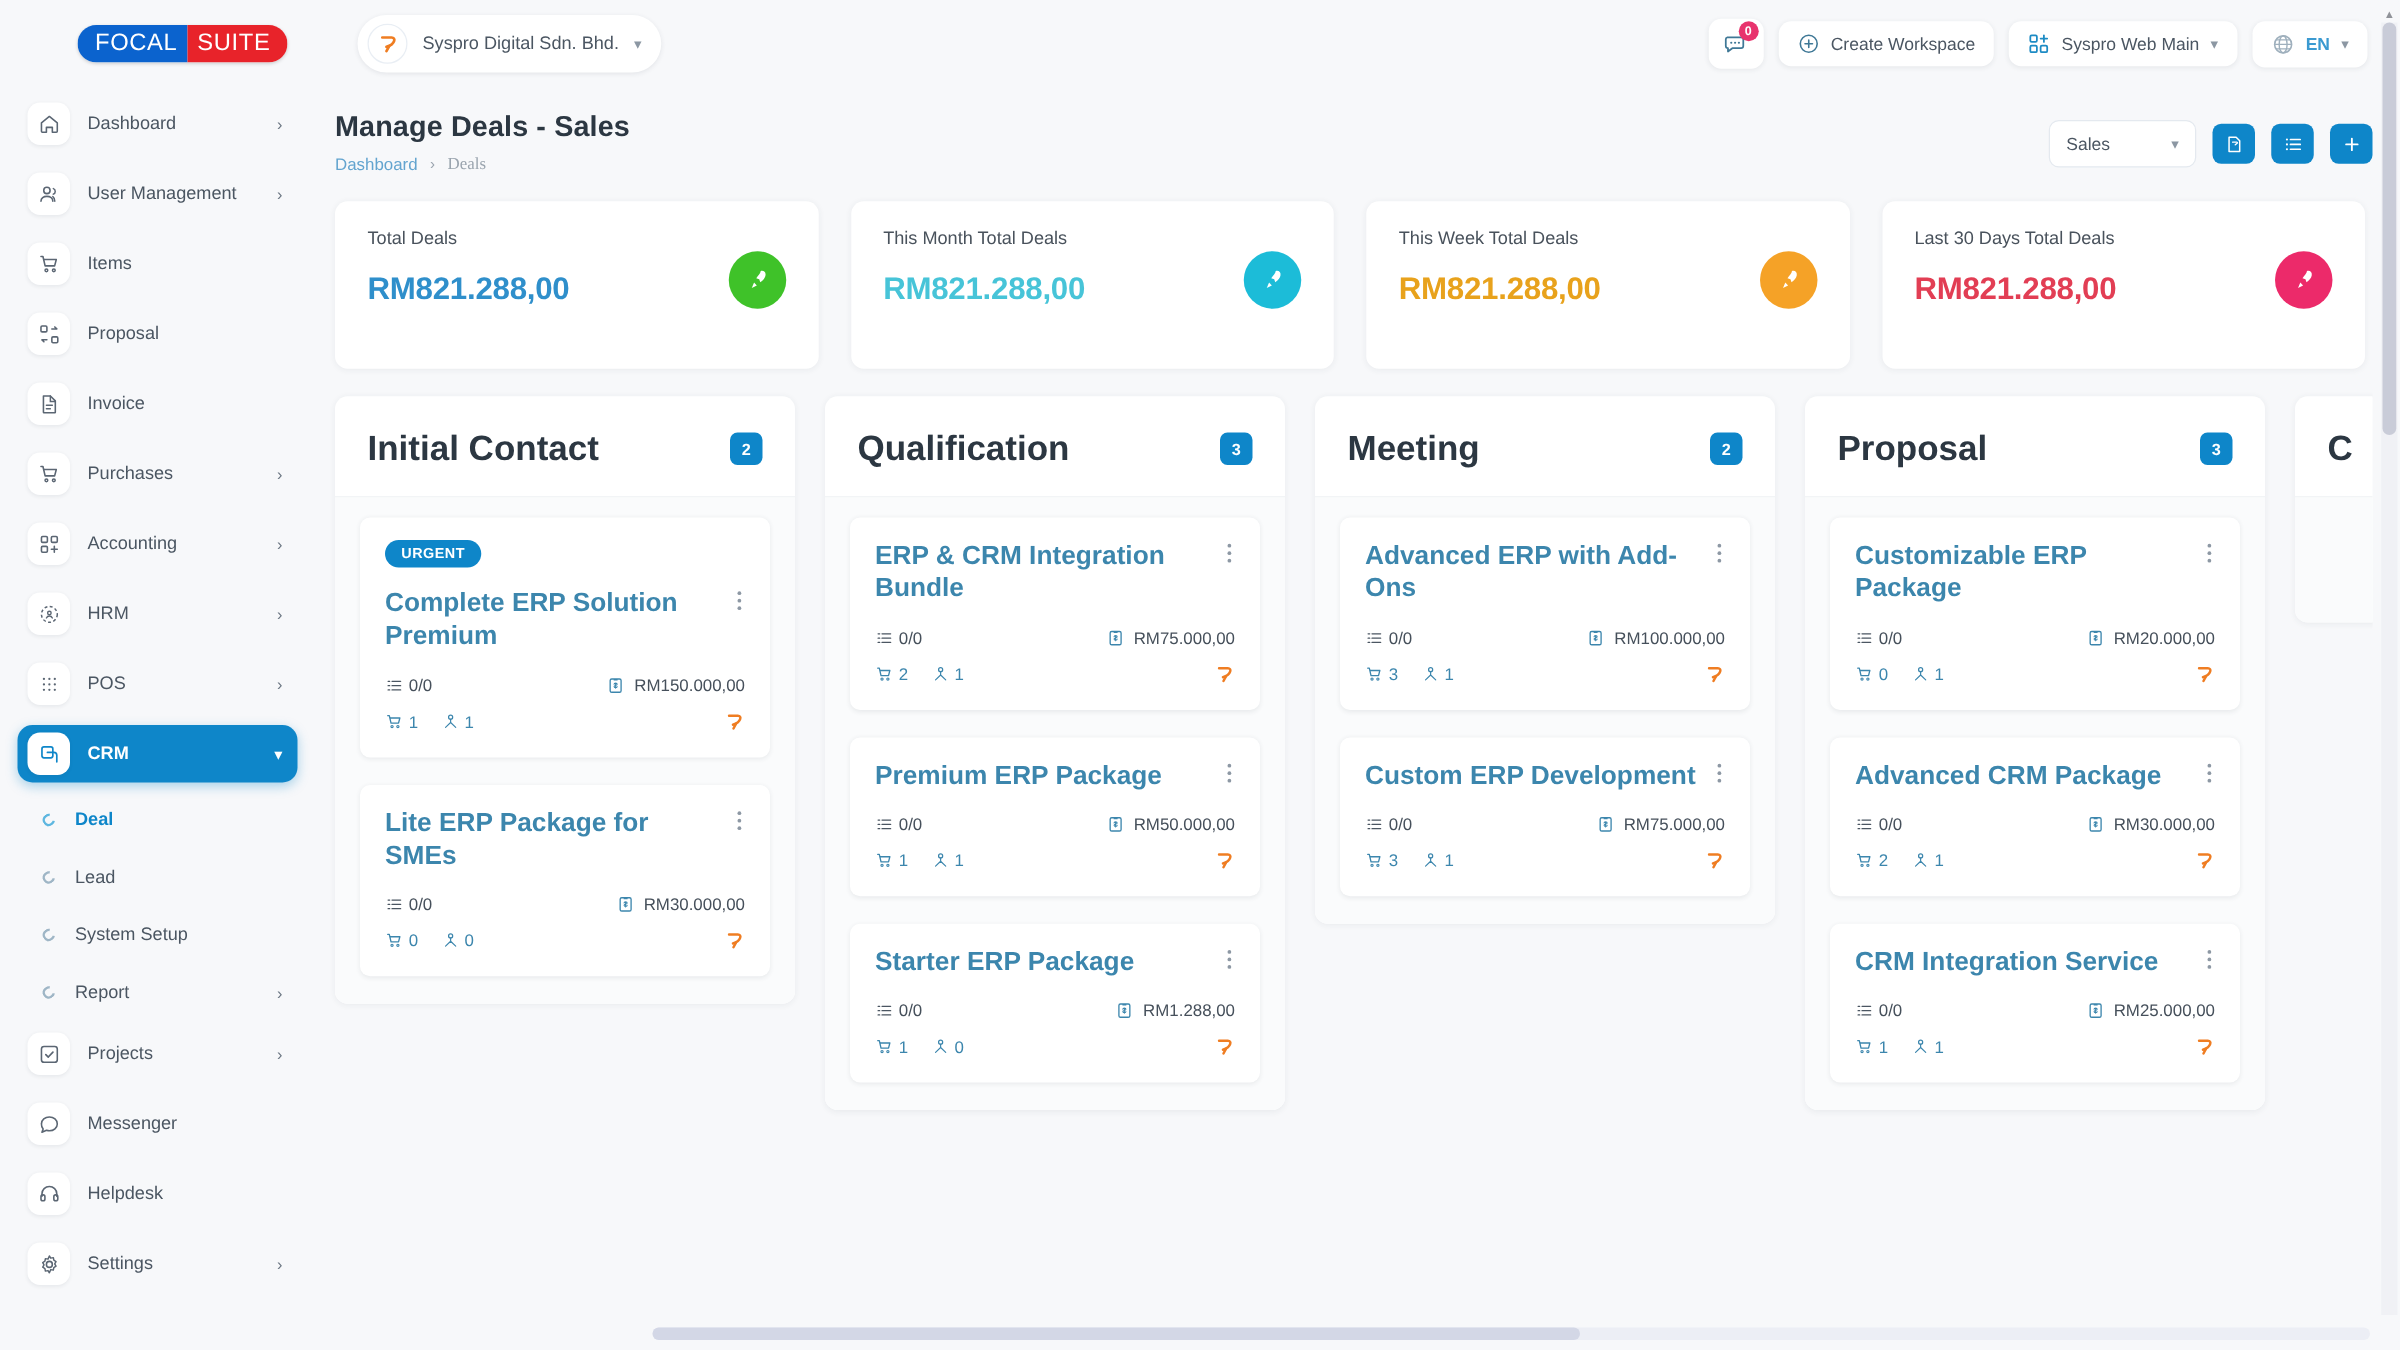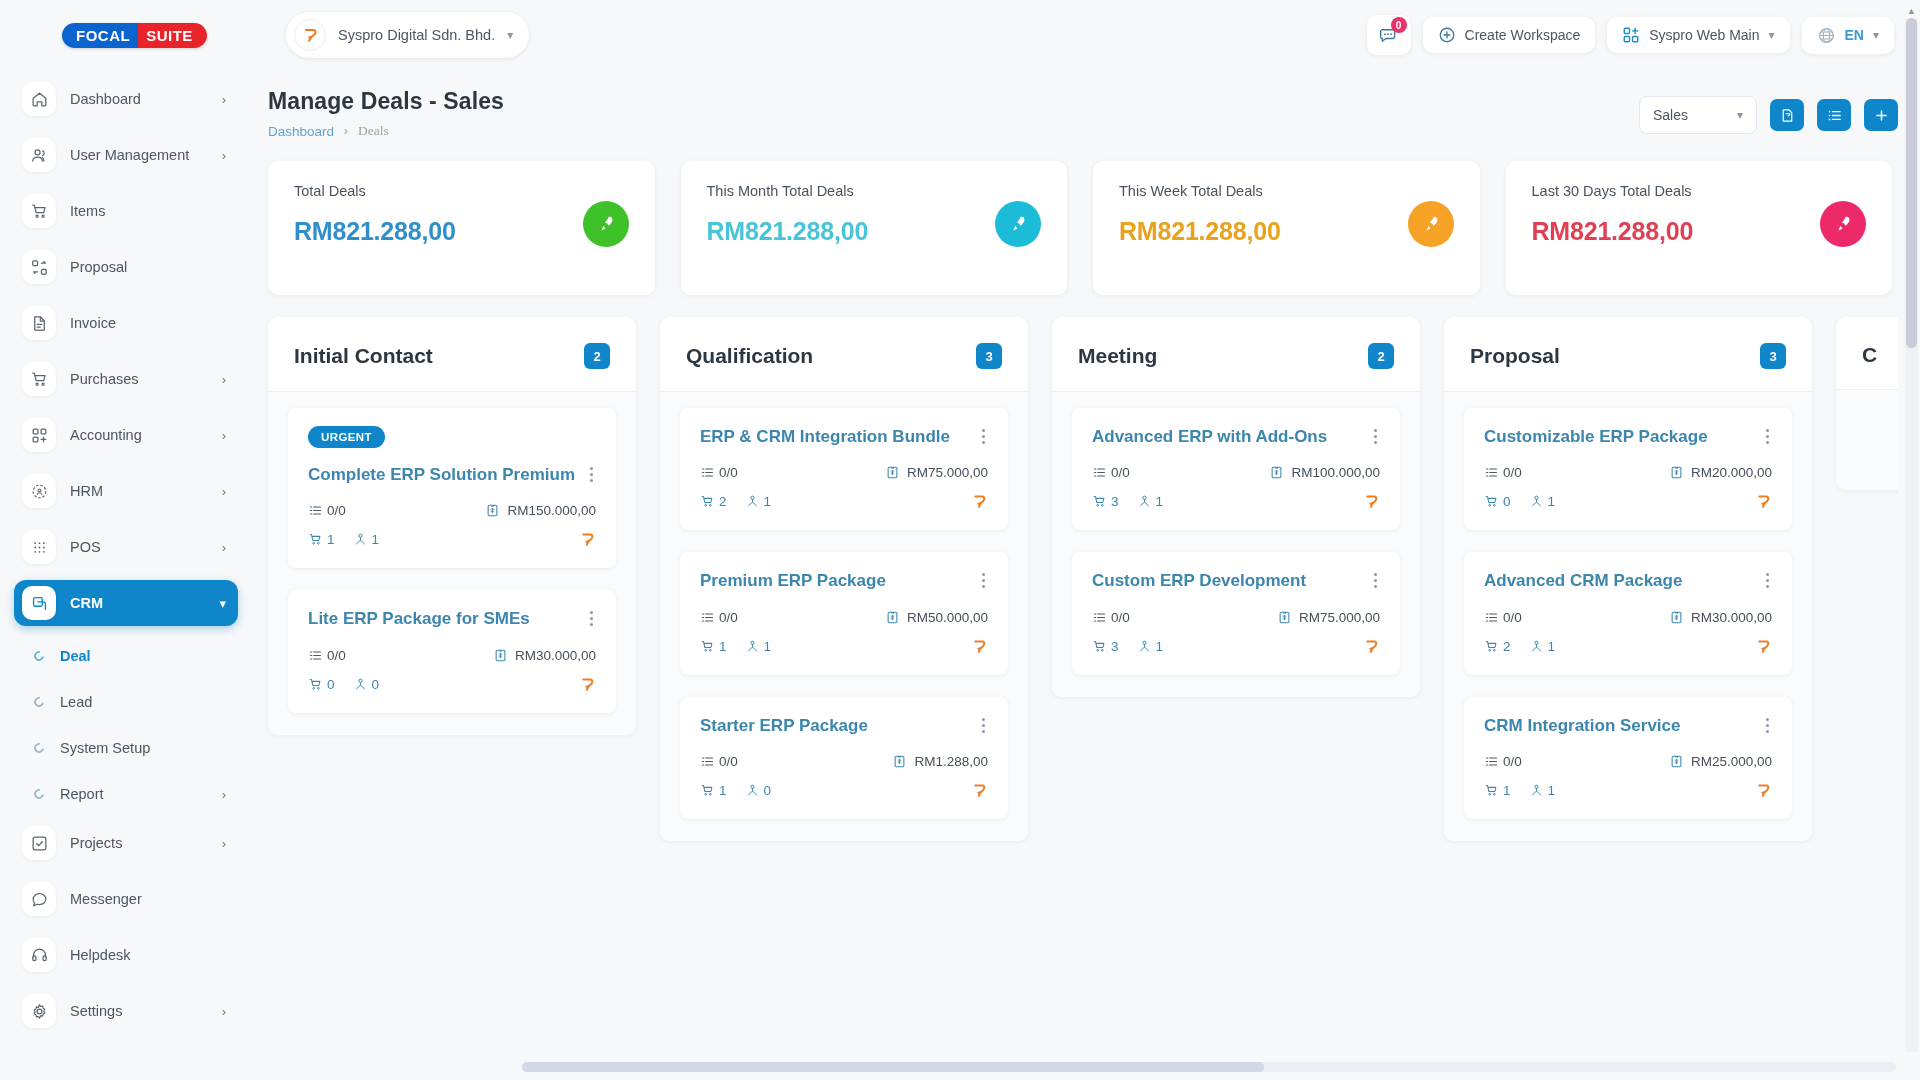--- a/index.html
+++ b/index.html
@@ -15,21 +15,21 @@
   
   .topbar {
     height: 70px; min-height: 70px;
     display: flex; align-items: center;
     background: #f7f8fa;
     padding: 0 26px 0 0;
   }
   .logo-wrap { width: 252px; min-width: 252px; display: flex; align-items: center; padding-left: 62px; }
   .logo {
     display: inline-flex; border-radius: 20px; overflow: hidden;
-    font-weight: 700; font-size: 15px; letter-spacing: .5px;
+    font-weight: 400; font-size: 19px; letter-spacing: .5px;
     box-shadow: 0 1px 3px rgba(0,0,0,.18);
   }
   .logo .l-a { background: #0b63ce; color: #fff; padding: 4px 8px 4px 14px; }
   .logo .l-b { background: #e8232a; color: #fff; padding: 4px 14px 4px 8px; }
 
   .org-pill {
     display: flex; align-items: center; gap: 12px;
     background: #fff; border-radius: 26px;
     padding: 7px 16px 7px 8px;
     box-shadow: 0 1px 4px rgba(40,50,70,.10);
@@ -158,42 +158,42 @@
     width: 368px; min-width: 368px;
     background: #fff; border-radius: 10px;
     box-shadow: 0 1px 5px rgba(40,50,70,.07);
     overflow: hidden;
   }
   .col-head {
     display: flex; align-items: center; justify-content: space-between;
     padding: 26px 26px 22px 26px;
     border-bottom: 1px solid #eef1f4;
   }
-  .col-title { font-size: 21px; font-weight: 700; color: #2c3742; }
+  .col-title { font-size: 28px; font-weight: 700; color: #2c3742; }
   .col-count {
     background: #0e86c9; color: #fff; border-radius: 6px;
     min-width: 26px; height: 26px; font-size: 13px; font-weight: 600;
     display: flex; align-items: center; justify-content: center; padding: 0 6px;
   }
   .col-body { padding: 16px 20px 22px 20px; background: #fafbfc; min-height: 100px; }
 
   .card {
     background: #fff; border-radius: 8px;
     box-shadow: 0 1px 4px rgba(40,50,70,.09);
     padding: 18px 20px 20px 20px;
     margin-bottom: 22px;
   }
   .card:last-child { margin-bottom: 0; }
   .tag {
     display: inline-block; background: #0e86c9; color: #fff;
     font-size: 11.5px; font-weight: 600; letter-spacing: .4px;
     border-radius: 14px; padding: 5px 13px; margin-bottom: 16px;
   }
   .card-top { display: flex; align-items: flex-start; justify-content: space-between; gap: 8px; }
-  .card-title { font-size: 17px; font-weight: 700; color: #3c86ad; line-height: 1.25; cursor: pointer; }
+  .card-title { font-size: 21px; font-weight: 700; color: #3c86ad; line-height: 1.25; cursor: pointer; }
   .kebab { color: #8d98a4; font-size: 16px; line-height: .6; cursor: pointer; letter-spacing: 0; padding: 0 3px; }
   .kebab i { display: block; width: 3px; height: 3px; border-radius: 50%; background: #8d98a4; margin: 3px 0; }
   .card-r1 {
     display: flex; align-items: center; justify-content: space-between;
     margin-top: 18px; font-size: 13.5px; color: #46505b;
   }
   .card-r2 {
     display: flex; align-items: center; justify-content: space-between;
     margin-top: 13px; font-size: 13.5px; color: #3c86ad;
   }

